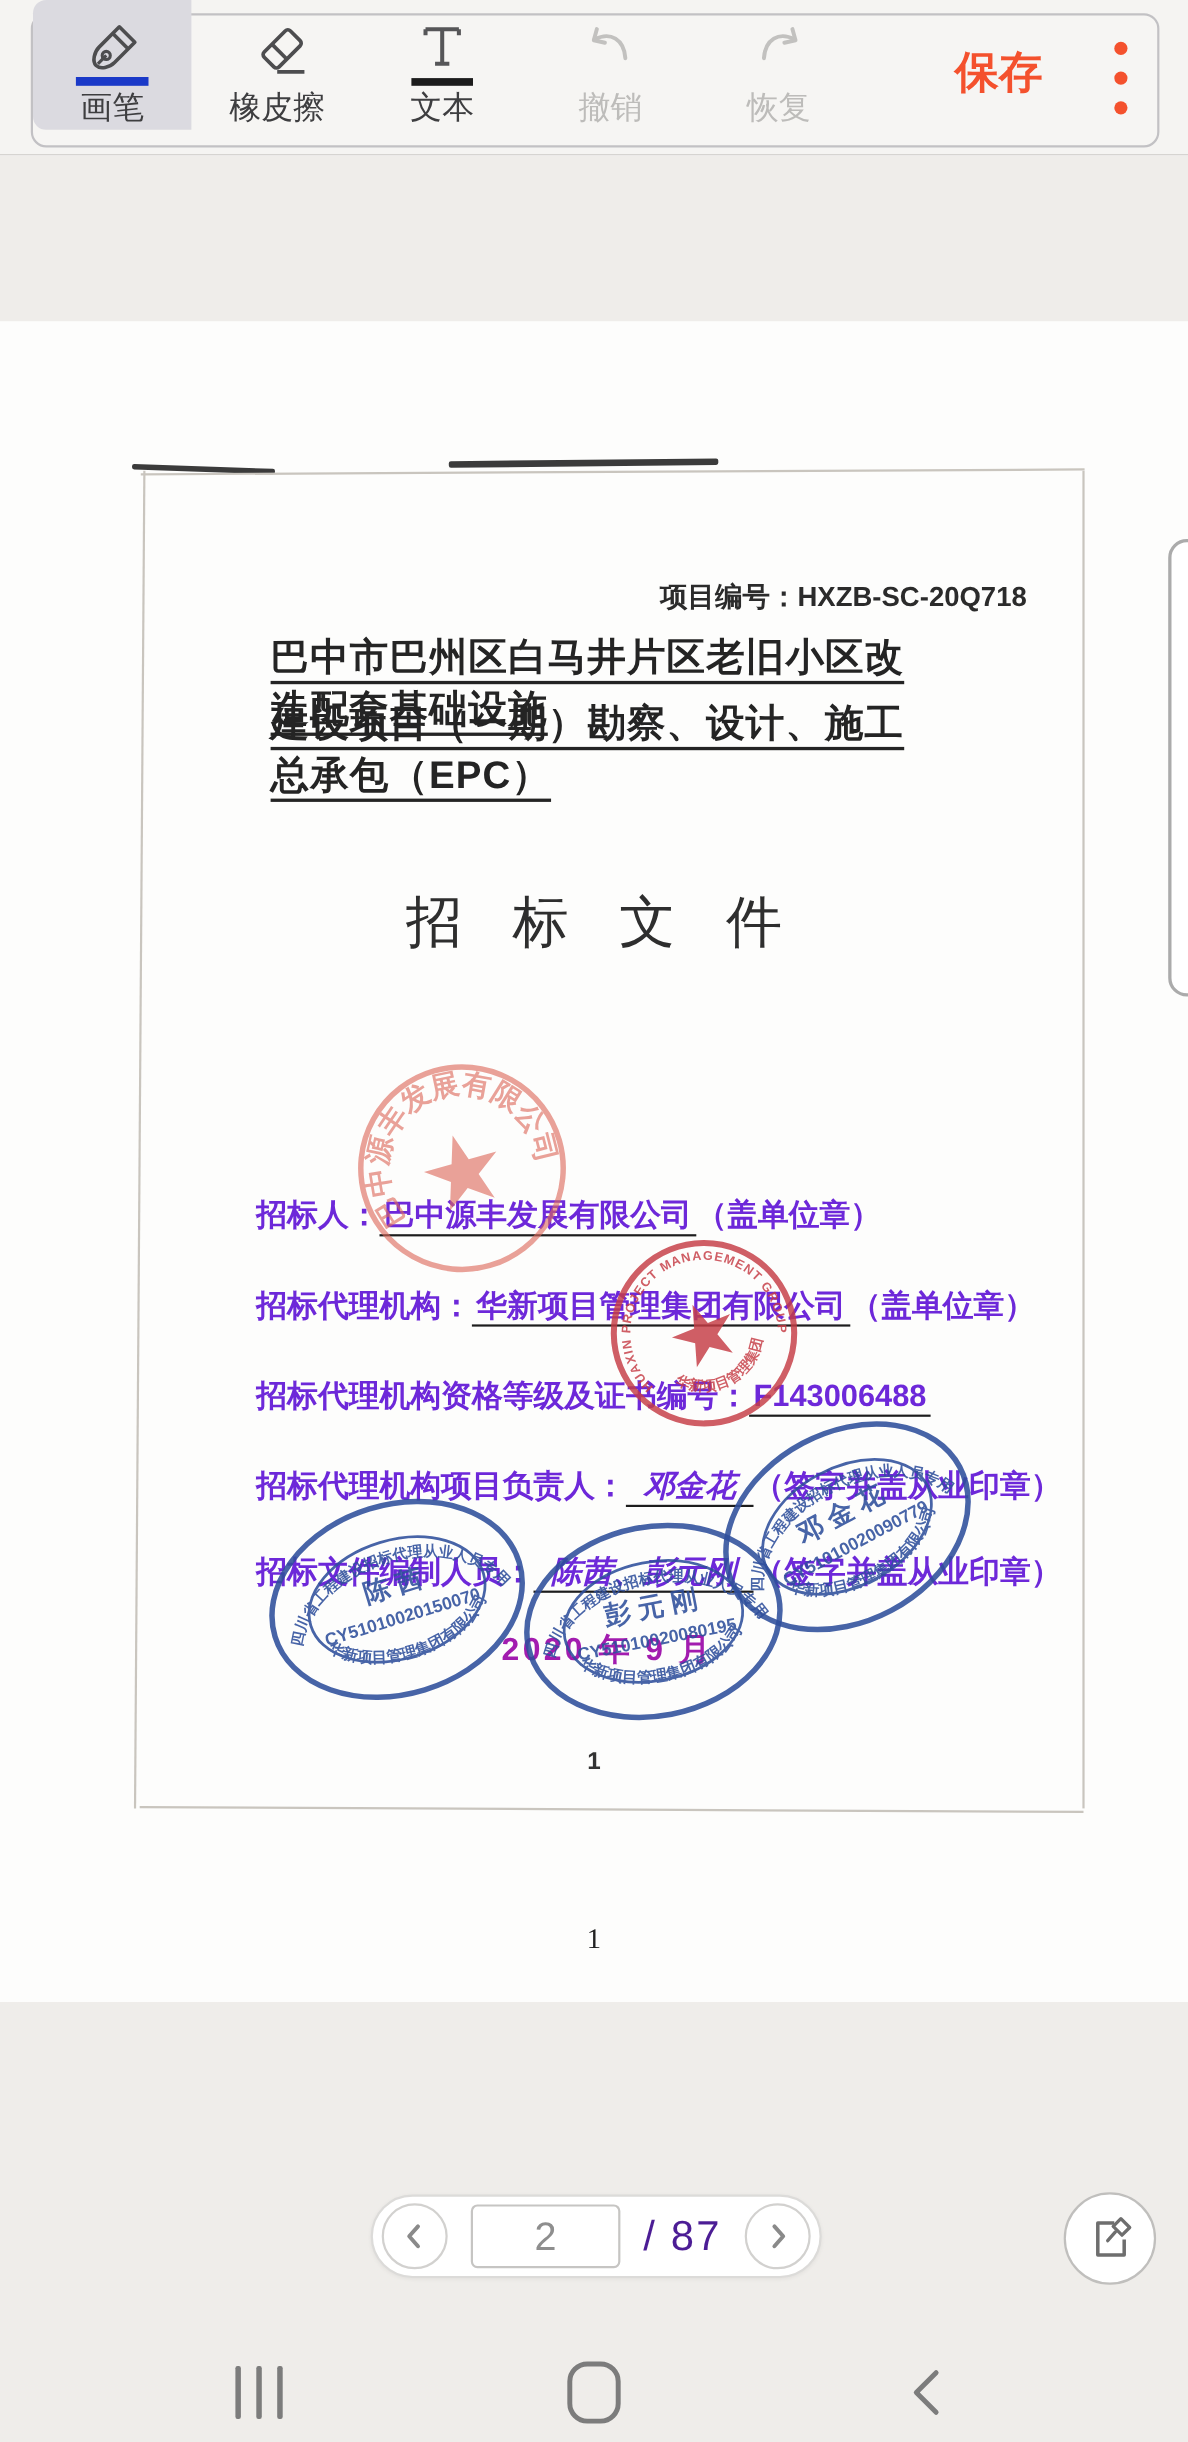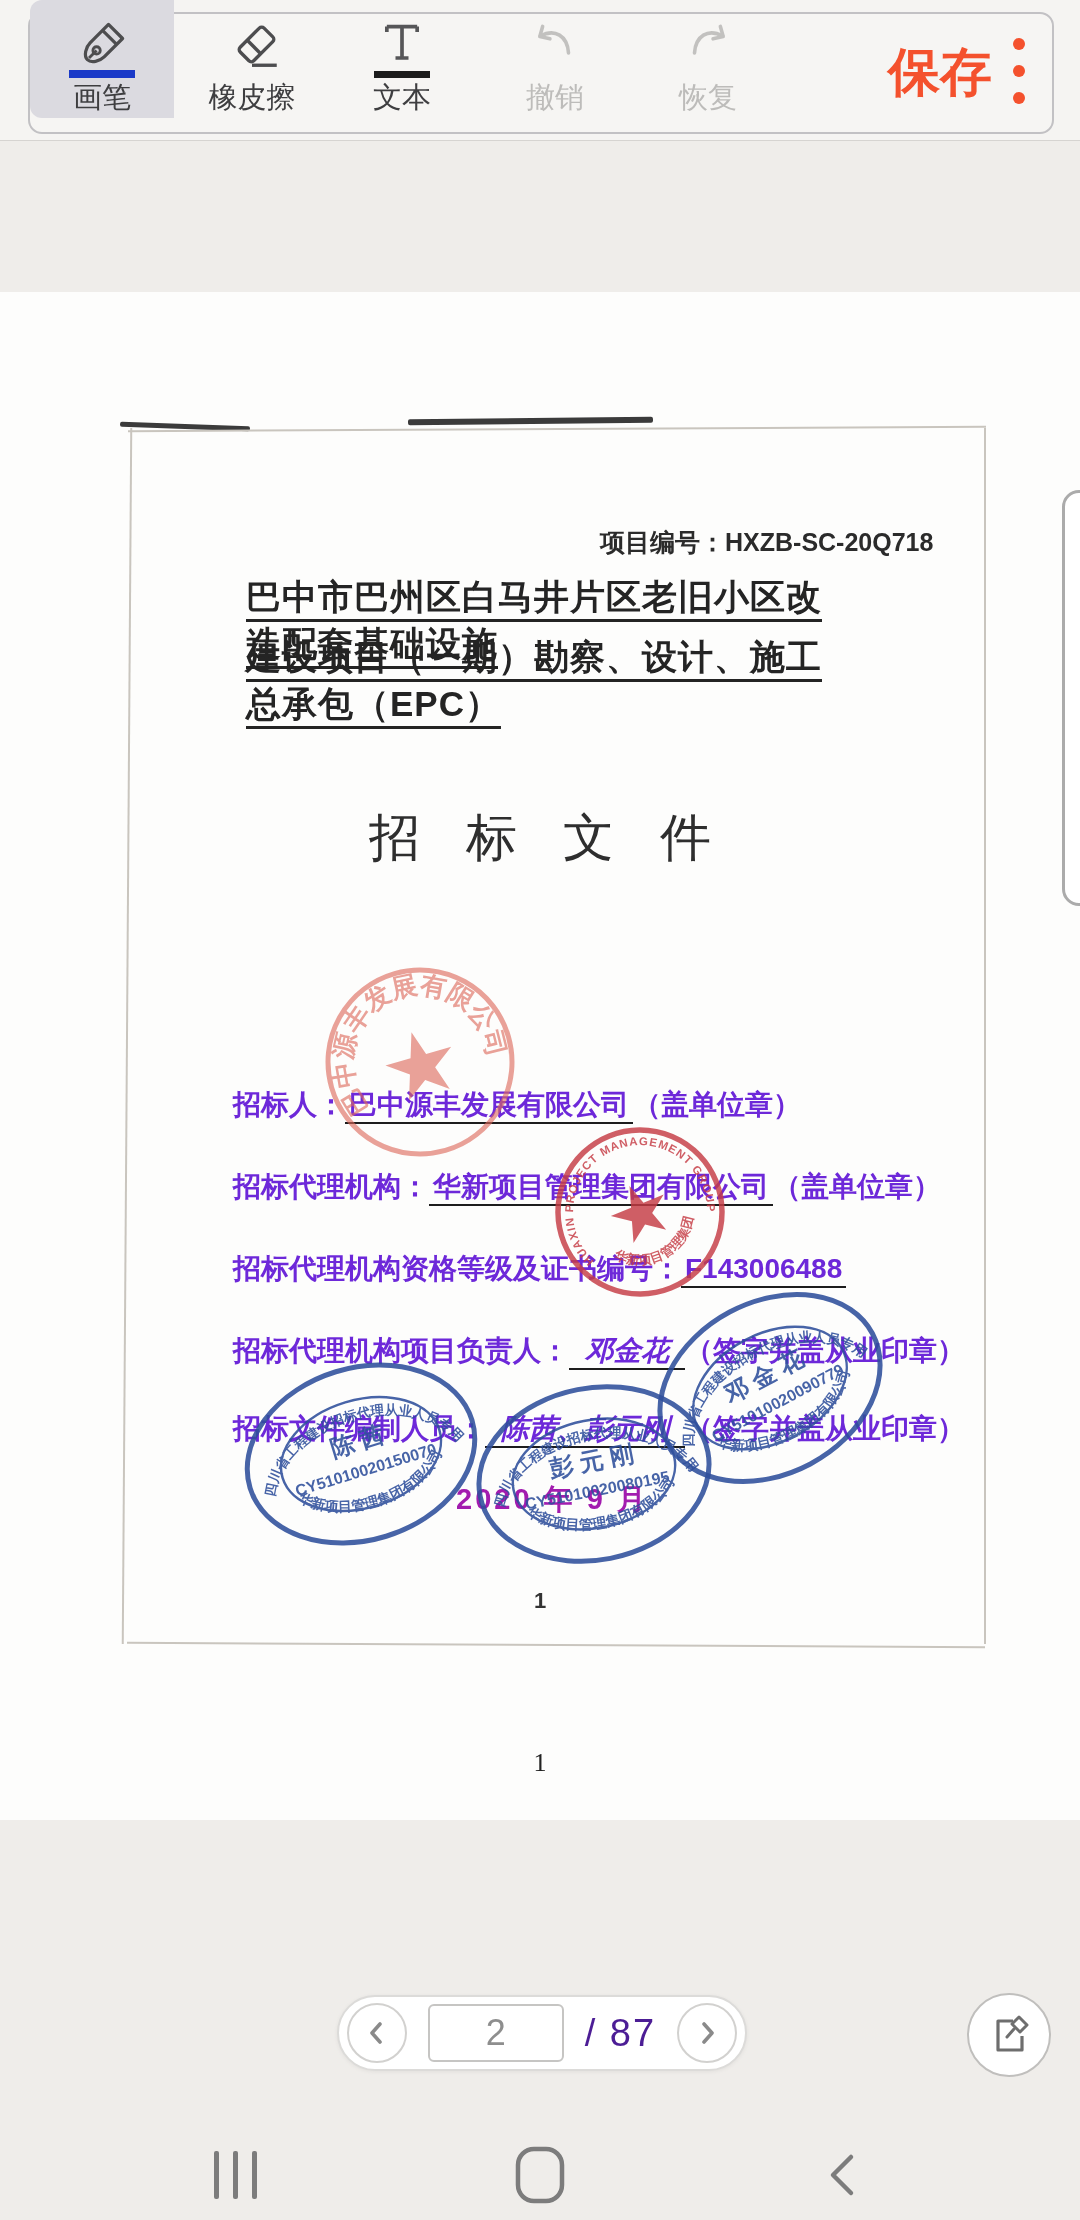--- a/index.html
+++ b/index.html
@@ -10,21 +10,21 @@
   
   .toolbar { position:absolute; top:0; left:0; width:1080px; height:141px; background:#F5F4F2; border-bottom:1px solid #D6D4D1; }
   .toolbar-frame { position:absolute; top:12px; left:28px; width:1026px; height:122px; border:2px solid #C2C1C4; border-radius:14px; background:#F6F5F3; }
   .tool { position:absolute; top:0; width:144px; height:118px; display:flex; flex-direction:column; align-items:center; justify-content:flex-end; padding-top:14px; }
   .tool.selected { background:#DBDAE0; border-radius:12px 0 0 12px; }
   .tool .icon-wrap { height:62px; display:flex; align-items:center; justify-content:center; }
   .tool-label { font-size:29px; color:#3E3E40; margin-top:2px; }
   .tool.disabled .tool-label { color:#BDBCBA; }
   .accent-underline { width:66px; height:8px; background:#1A39C8; margin-top:-6px; }
   .text-underline { width:56px; height:7px; background:#1C1C1C; margin-top:-6px; }
-  .save-btn { position:absolute; top:38px; left:868px; font-size:52px; font-weight:bold; color:#F4512D;margin-left:20px; }
+  .save-btn { position:absolute; top:38px; left:868px; font-size:40px; font-weight:bold; color:#F4512D; }
   .overflow-btn { position:absolute; top:32px; left:1006px; width:26px; height:78px; display:flex; flex-direction:column; align-items:center; justify-content:space-between; padding:6px 0; }
   .overflow-btn span { width:12px; height:12px; border-radius:50%; background:#F4512D; }
 
   
   .pdf-page { position:absolute; top:292px; left:0; width:1080px; height:1528px; background:#FDFDFC; }
   .scan-edge { position:absolute; background:#C9C5BE; }
   .scan-mark { position:absolute; background:#3B3B3B; border-radius:2px; }
 
   .doc-text { position:absolute; color:#222; }
   .project-no { top:234px; left:600px; width:360px; font-size:25px; font-weight:bold; color:#2B2B2B; }

